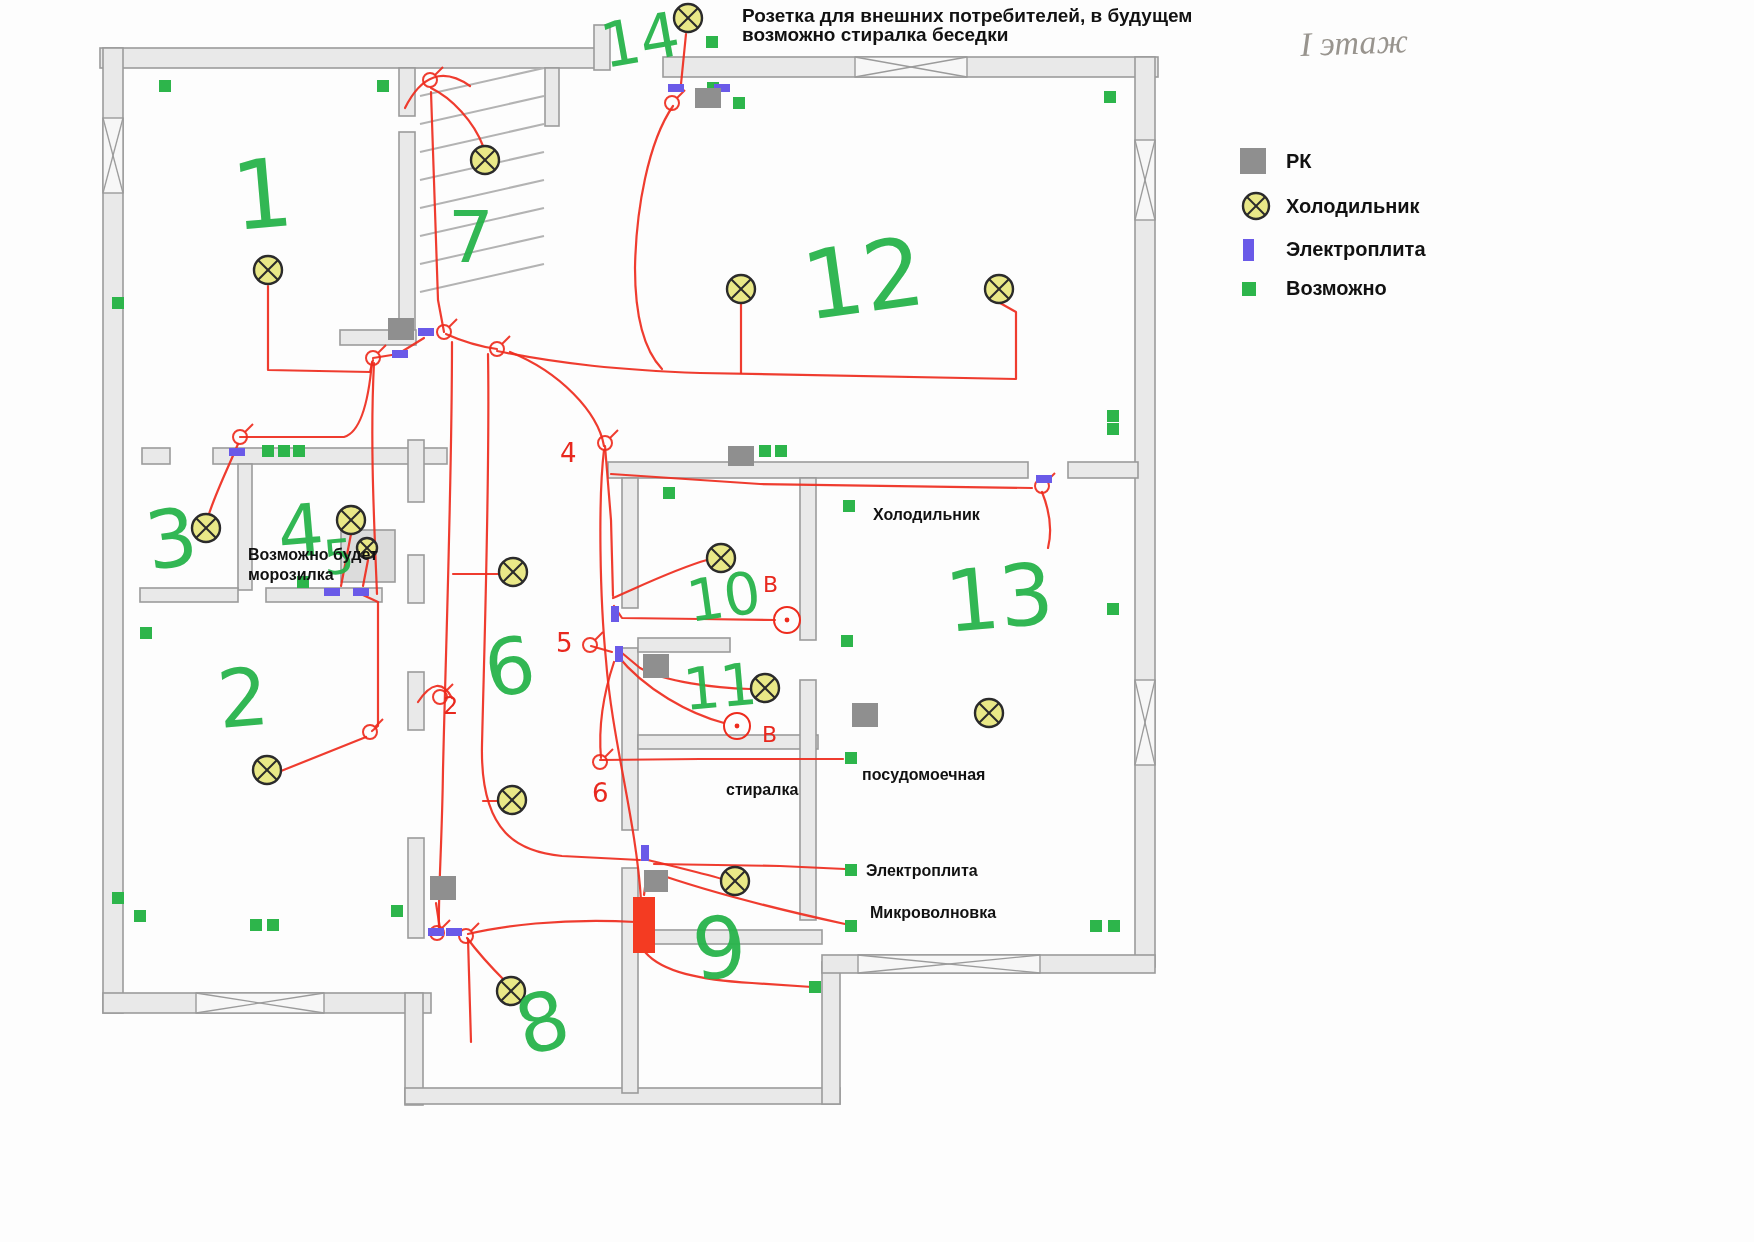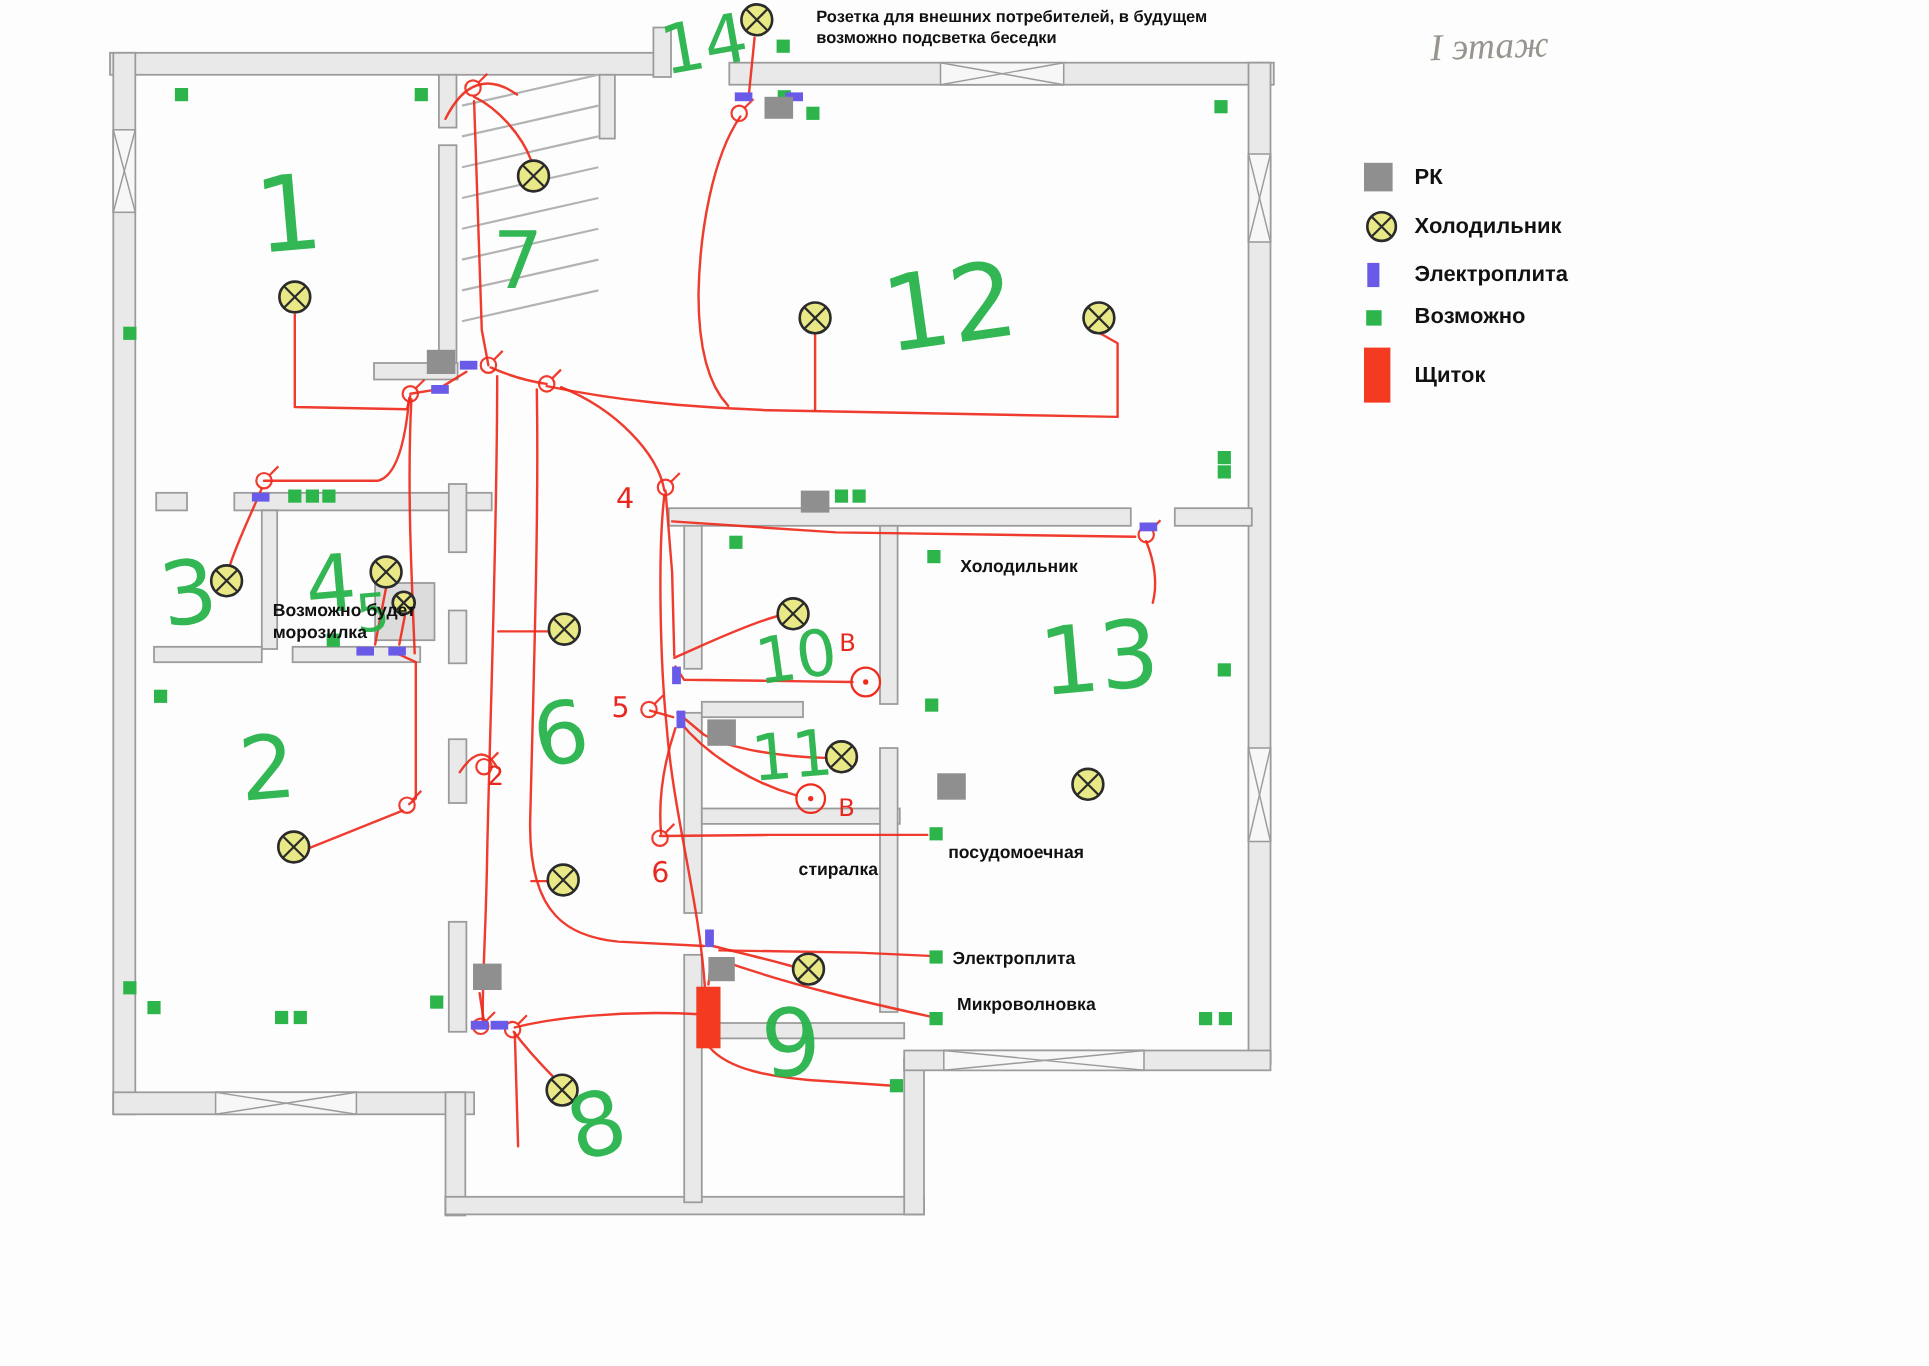--- a/index.html
+++ b/index.html
@@ -21,21 +21,21 @@
   .lampx{stroke:#2b2b2b;stroke-width:2;}
   .socket{fill:#2db54b;}
   .switch{fill:#6a5ae8;}
   .rk{fill:#8f8f8f;}
   .panel{fill:#f43b22;}
   
   .roomnum{fill:#28b44b;font-family:"DejaVu Sans",sans-serif;opacity:.95;}
   .plabel{fill:#111;font-family:"Liberation Sans",sans-serif;font-weight:bold;font-size:16px;}
   .rednote{fill:#e8281e;font-family:"DejaVu Sans",sans-serif;}
   
-  .note{position:absolute;left:742px;top:6px;width:470px;font-weight:bold;font-size:15px;
+  .note{position:absolute;left:742px;top:6px;width:470px;font-weight:bold;font-size:19px;
         line-height:19px;color:#111;}
   .pencil-title{position:absolute;left:1300px;top:24px;font-family:"Liberation Serif",serif;
         font-style:italic;font-size:34px;color:#98948e;transform:rotate(-2deg);}
   .legend{position:absolute;left:1240px;top:148px;}
   .legend-row{display:flex;align-items:center;margin-bottom:16px;}
   .legend-ic{width:36px;display:flex;justify-content:flex-start;align-items:center;}
   .legend-lbl{font-weight:bold;font-size:20px;color:#111;margin-left:10px;text-align:center;}
   .ic-rk{width:26px;height:26px;background:#8f8f8f;}
   .ic-switch{width:11px;height:22px;background:#6a5ae8;margin-left:3px;}
   .ic-socket{width:14px;height:14px;background:#2db54b;margin-left:2px;}
@@ -306,21 +306,21 @@
       <text x="560" y="462" class="rednote" font-size="26">4</text>
       <text x="556" y="652" class="rednote" font-size="26">5</text>
       <text x="592" y="802" class="rednote" font-size="26">6</text>
       <text x="443" y="714" class="rednote" font-size="24">2</text>
       <text x="763" y="592" class="rednote" font-size="22">В</text>
       <text x="762" y="742" class="rednote" font-size="22">В</text>
     </svg>
 
   <div class="note">
     <div>Розетка для внешних потребителей, в будущем</div>
-    <div>возможно подсветка беседки</div>
+    <div>возможно стиралка беседки</div>
   </div>
 
   <div class="pencil-title">I этаж</div>
 
   <div class="legend">
     <div class="legend-row">
       <span class="legend-ic">
           <span class="ic-rk"></span>
         </span>
       <span class="legend-lbl">РК</span>
@@ -340,21 +340,15 @@
           <span class="ic-switch"></span>
         </span>
       <span class="legend-lbl">Электроплита</span>
     </div>
     <div class="legend-row">
       <span class="legend-ic">
           <span class="ic-socket"></span>
         </span>
       <span class="legend-lbl">Возможно</span>
     </div>
-    <div class="legend-row">
-      <span class="legend-ic">
-          <span class="ic-panel"></span>
-        </span>
-      <span class="legend-lbl">Щиток</span>
-    </div>
   </div>
 
 </div>
 
 </body></html>

